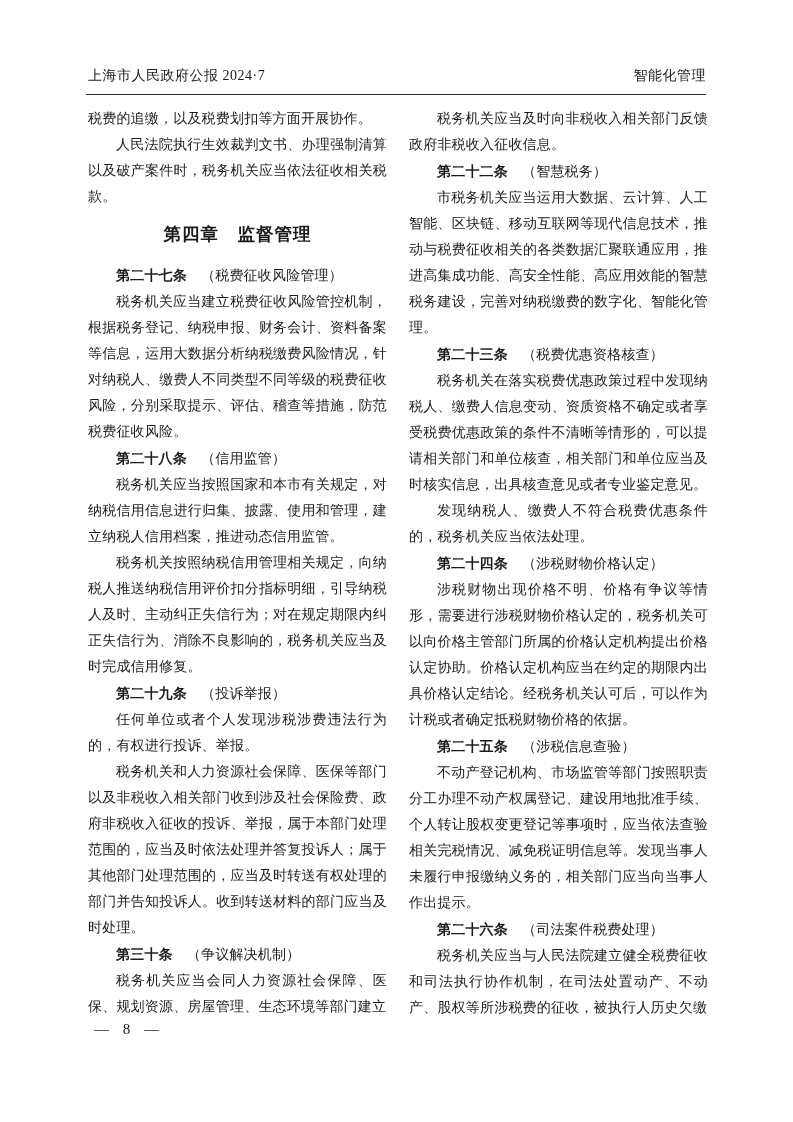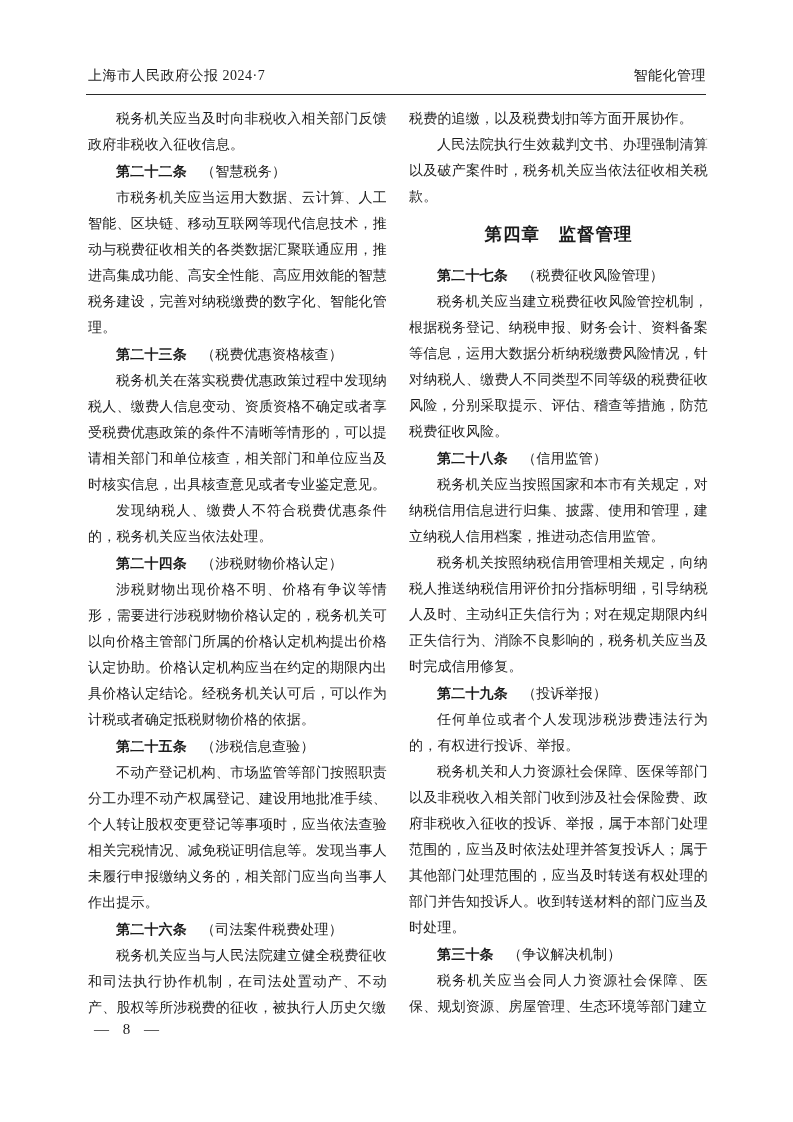--- a/index.html
+++ b/index.html
@@ -88,48 +88,48 @@
 <div class="page">
 
   <div class="page-header">
     <span>上海市人民政府公报 2024·7</span>
     <span>智能化管理</span>
   </div>
 
   <hr class="header-rule">
 
   <div class="content">
-    <div class="column" id="col-left">
-        <p class="para">税务机关应当及时向非税收入相关部门反馈政府非税收入征收信息。</p>
-        <p class="para article"><span class="article-num">第二十二条</span><span class="article-title">（智慧税务）</span></p>
-        <p class="para">市税务机关应当运用大数据、云计算、人工智能、区块链、移动互联网等现代信息技术，推动与税费征收相关的各类数据汇聚联通应用，推进高集成功能、高安全性能、高应用效能的智慧税务建设，完善对纳税缴费的数字化、智能化管理。</p>
-        <p class="para article"><span class="article-num">第二十三条</span><span class="article-title">（税费优惠资格核查）</span></p>
-        <p class="para">税务机关在落实税费优惠政策过程中发现纳税人、缴费人信息变动、资质资格不确定或者享受税费优惠政策的条件不清晰等情形的，可以提请相关部门和单位核查，相关部门和单位应当及时核实信息，出具核查意见或者专业鉴定意见。</p>
-        <p class="para">发现纳税人、缴费人不符合税费优惠条件的，税务机关应当依法处理。</p>
-        <p class="para article"><span class="article-num">第二十四条</span><span class="article-title">（涉税财物价格认定）</span></p>
-        <p class="para">涉税财物出现价格不明、价格有争议等情形，需要进行涉税财物价格认定的，税务机关可以向价格主管部门所属的价格认定机构提出价格认定协助。价格认定机构应当在约定的期限内出具价格认定结论。经税务机关认可后，可以作为计税或者确定抵税财物价格的依据。</p>
-        <p class="para article"><span class="article-num">第二十五条</span><span class="article-title">（涉税信息查验）</span></p>
-        <p class="para">不动产登记机构、市场监管等部门按照职责分工办理不动产权属登记、建设用地批准手续、个人转让股权变更登记等事项时，应当依法查验相关完税情况、减免税证明信息等。发现当事人未履行申报缴纳义务的，相关部门应当向当事人作出提示。</p>
-        <p class="para article"><span class="article-num">第二十六条</span><span class="article-title">（司法案件税费处理）</span></p>
-        <p class="para">税务机关应当与人民法院建立健全税费征收和司法执行协作机制，在司法处置动产、不动产、股权等所涉税费的征收，被执行人历史欠缴</p>
-      </div>
     <div class="column" id="col-right">
         <p class="para no-indent">税费的追缴，以及税费划扣等方面开展协作。</p>
         <p class="para">人民法院执行生效裁判文书、办理强制清算以及破产案件时，税务机关应当依法征收相关税款。</p>
         <h2 class="chapter">第四章　监督管理</h2>
         <p class="para article"><span class="article-num">第二十七条</span><span class="article-title">（税费征收风险管理）</span></p>
         <p class="para">税务机关应当建立税费征收风险管控机制，根据税务登记、纳税申报、财务会计、资料备案等信息，运用大数据分析纳税缴费风险情况，针对纳税人、缴费人不同类型不同等级的税费征收风险，分别采取提示、评估、稽查等措施，防范税费征收风险。</p>
         <p class="para article"><span class="article-num">第二十八条</span><span class="article-title">（信用监管）</span></p>
         <p class="para">税务机关应当按照国家和本市有关规定，对纳税信用信息进行归集、披露、使用和管理，建立纳税人信用档案，推进动态信用监管。</p>
         <p class="para">税务机关按照纳税信用管理相关规定，向纳税人推送纳税信用评价扣分指标明细，引导纳税人及时、主动纠正失信行为；对在规定期限内纠正失信行为、消除不良影响的，税务机关应当及时完成信用修复。</p>
         <p class="para article"><span class="article-num">第二十九条</span><span class="article-title">（投诉举报）</span></p>
         <p class="para">任何单位或者个人发现涉税涉费违法行为的，有权进行投诉、举报。</p>
         <p class="para">税务机关和人力资源社会保障、医保等部门以及非税收入相关部门收到涉及社会保险费、政府非税收入征收的投诉、举报，属于本部门处理范围的，应当及时依法处理并答复投诉人；属于其他部门处理范围的，应当及时转送有权处理的部门并告知投诉人。收到转送材料的部门应当及时处理。</p>
         <p class="para article"><span class="article-num">第三十条</span><span class="article-title">（争议解决机制）</span></p>
         <p class="para">税务机关应当会同人力资源社会保障、医保、规划资源、房屋管理、生态环境等部门建立</p>
       </div>
+    <div class="column" id="col-left">
+        <p class="para">税务机关应当及时向非税收入相关部门反馈政府非税收入征收信息。</p>
+        <p class="para article"><span class="article-num">第二十二条</span><span class="article-title">（智慧税务）</span></p>
+        <p class="para">市税务机关应当运用大数据、云计算、人工智能、区块链、移动互联网等现代信息技术，推动与税费征收相关的各类数据汇聚联通应用，推进高集成功能、高安全性能、高应用效能的智慧税务建设，完善对纳税缴费的数字化、智能化管理。</p>
+        <p class="para article"><span class="article-num">第二十三条</span><span class="article-title">（税费优惠资格核查）</span></p>
+        <p class="para">税务机关在落实税费优惠政策过程中发现纳税人、缴费人信息变动、资质资格不确定或者享受税费优惠政策的条件不清晰等情形的，可以提请相关部门和单位核查，相关部门和单位应当及时核实信息，出具核查意见或者专业鉴定意见。</p>
+        <p class="para">发现纳税人、缴费人不符合税费优惠条件的，税务机关应当依法处理。</p>
+        <p class="para article"><span class="article-num">第二十四条</span><span class="article-title">（涉税财物价格认定）</span></p>
+        <p class="para">涉税财物出现价格不明、价格有争议等情形，需要进行涉税财物价格认定的，税务机关可以向价格主管部门所属的价格认定机构提出价格认定协助。价格认定机构应当在约定的期限内出具价格认定结论。经税务机关认可后，可以作为计税或者确定抵税财物价格的依据。</p>
+        <p class="para article"><span class="article-num">第二十五条</span><span class="article-title">（涉税信息查验）</span></p>
+        <p class="para">不动产登记机构、市场监管等部门按照职责分工办理不动产权属登记、建设用地批准手续、个人转让股权变更登记等事项时，应当依法查验相关完税情况、减免税证明信息等。发现当事人未履行申报缴纳义务的，相关部门应当向当事人作出提示。</p>
+        <p class="para article"><span class="article-num">第二十六条</span><span class="article-title">（司法案件税费处理）</span></p>
+        <p class="para">税务机关应当与人民法院建立健全税费征收和司法执行协作机制，在司法处置动产、不动产、股权等所涉税费的征收，被执行人历史欠缴</p>
+      </div>
   </div>
 
   <div class="page-footer">
     <span>— 8 —</span>
   </div>
 
 </div>
 
 </body></html>

